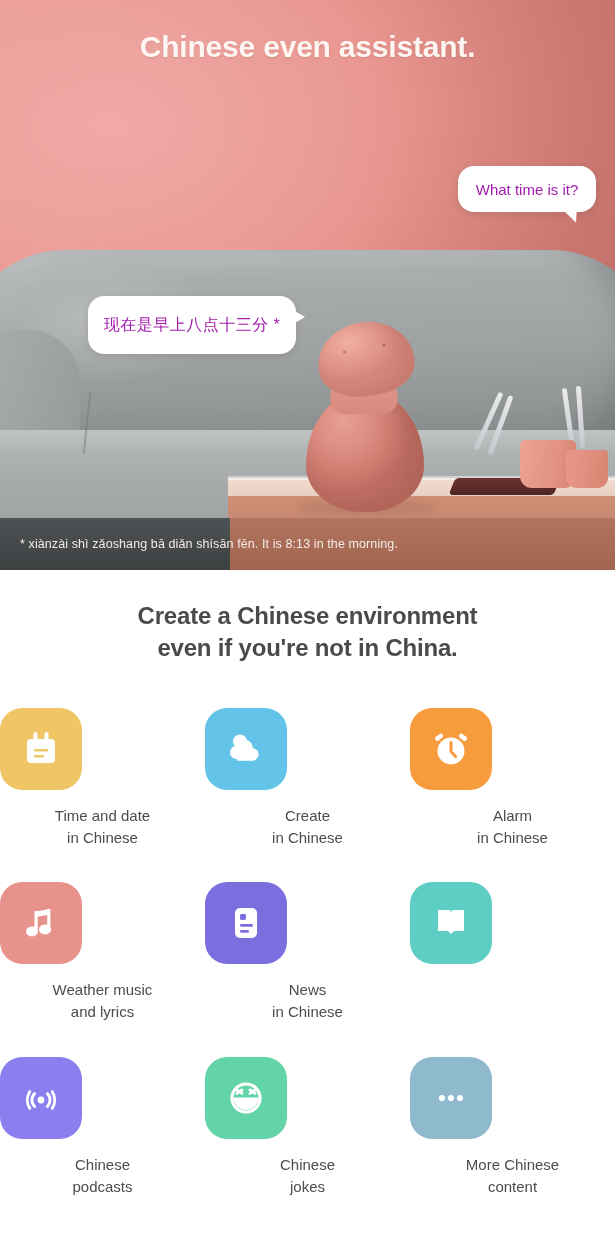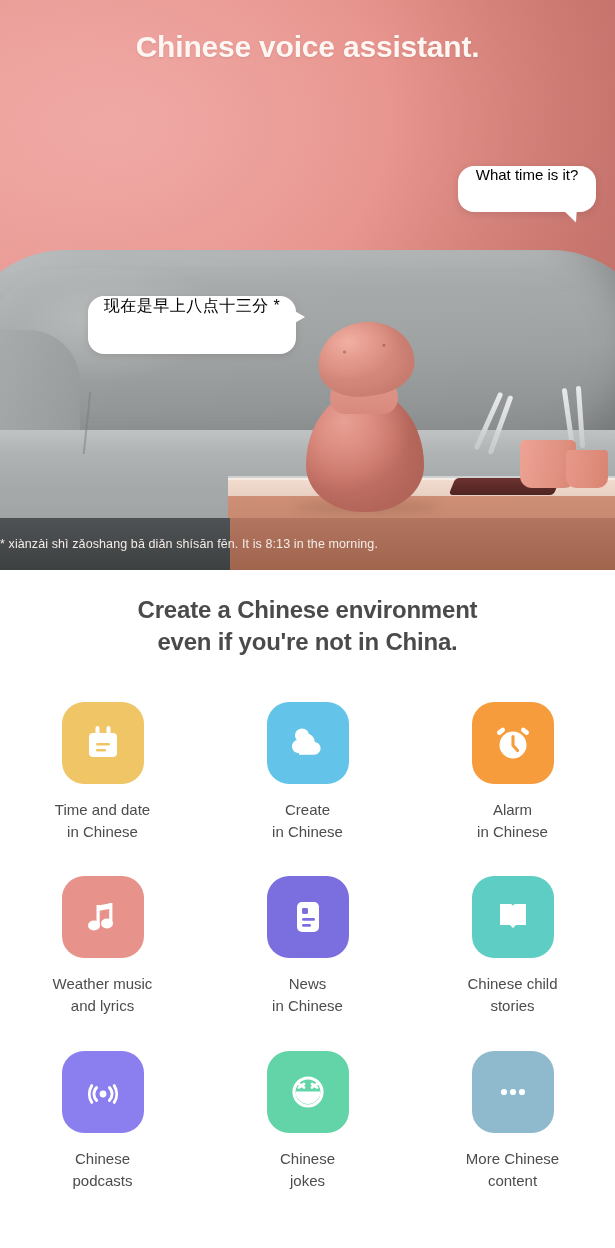--- a/index.html
+++ b/index.html
@@ -152,22 +152,22 @@
     transform:skewX(-22deg);
   }
 
   
   .bubble{
     position:absolute;
     background:#ffffff;
     border-radius:16px;
     box-shadow:0 2px 7px rgba(90,60,60,.18);
     z-index:8;
-    color:#000000;
-    display:flex; align-items:flex-start; justify-content:center;
+    color:#a21caf;
+    display:flex; align-items:center; justify-content:center;
   }
   .bubble-en{
     left:458px; top:166px;
     width:138px; height:46px;
     font-size:15px;
   }
   .bubble-en .tail{
     position:absolute; right:18px; bottom:-11px;
     width:0;height:0;
     border-left:11px solid transparent;
@@ -203,29 +203,30 @@
   }
   .caption-bar .bg-right{
     position:absolute; left:230px; top:0; width:385px; height:52px;
     background:linear-gradient(180deg,#b17560,#a1654e);
   }
   .caption-text{
     position:relative;
     z-index:2;
     color:#f4ece7;
     font-size:12.5px;
+    padding-left:20px;
     letter-spacing:.1px;
     white-space:nowrap;
   }
 
   
   .features{
     width:615px;
     background:#ffffff;
-    padding-top:24px;
+    padding-top:30px;
   }
   .section-title{
     text-align:center;
     color:#4a4a4a;
     font-size:24px;
     font-weight:bold;
     line-height:1.33;
     letter-spacing:-.2px;
     padding:0 40px;
   }
@@ -233,21 +234,20 @@
 
   .grid{
     margin-top:44px;
     display:grid;
     grid-template-columns:repeat(3,1fr);
     row-gap:34px;
   }
   .cell{
     display:flex;
     flex-direction:column;
-    align-items:center;
   }
   .icon-tile{
     width:82px; height:82px;
     border-radius:22px;
     display:flex; align-items:center; justify-content:center;
     position:relative;
   }
   .cell-label{
     margin-top:15px;
     text-align:center;
@@ -285,21 +285,21 @@
 
   <div class="device-shadow"></div>
   <div class="device-body"></div>
   <div class="device-neck"></div>
   <div class="device-head">
     <span class="device-dot" style="left:26px; top:26px;"></span>
     <span class="device-dot" style="left:66px; top:24px;"></span>
   </div>
 
   <h1 class="headline">
-    <span>Chinese voice assistant.</span>
+    <span>Chinese even assistant.</span>
   </h1>
 
   <div class="bubble bubble-en">
     <span>What time is it?</span>
     <span class="tail"></span>
   </div>
 
   <div class="bubble bubble-cn">
     <span>现在是早上八点十三分 *</span>
     <span class="tail"></span>
@@ -396,24 +396,20 @@
       </div>
     </div>
 
     <div class="cell">
       <div class="icon-tile" style="background:#5ecdc4;">
         <svg width="44" height="44" viewBox="0 0 44 44">
           <path d="M9 9h10.5c1.4 0 2.5 1.1 2.5 2.5V33l-3-3H9V9z" fill="#fff"></path>
           <path d="M35 9H24.5c-1.4 0-2.5 1.1-2.5 2.5V33l3-3h10V9z" fill="#fff"></path>
         </svg>
       </div>
-      <div class="cell-label">
-        <span>Chinese child</span>
-        <span class="l2">stories</span>
-      </div>
     </div>
 
     <div class="cell">
       <div class="icon-tile" style="background:#8b7ff0;">
         <svg width="46" height="46" viewBox="0 0 46 46">
           <circle cx="23" cy="25" r="3.4" fill="#fff"></circle>
           <path d="M16.6 31.4a9 9 0 0 1 0-12.8" stroke="#fff" stroke-width="2.9" stroke-linecap="round" fill="none"></path>
           <path d="M29.4 18.6a9 9 0 0 1 0 12.8" stroke="#fff" stroke-width="2.9" stroke-linecap="round" fill="none"></path>
           <path d="M11.8 33.4a15.5 15.5 0 0 1 0-16.8" stroke="#fff" stroke-width="2.9" stroke-linecap="round" fill="none"></path>
           <path d="M34.2 16.6a15.5 15.5 0 0 1 0 16.8" stroke="#fff" stroke-width="2.9" stroke-linecap="round" fill="none"></path>

